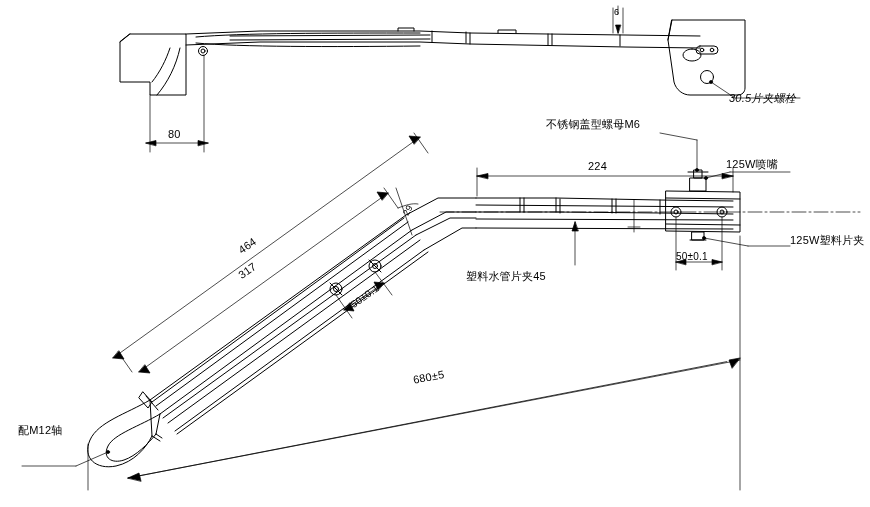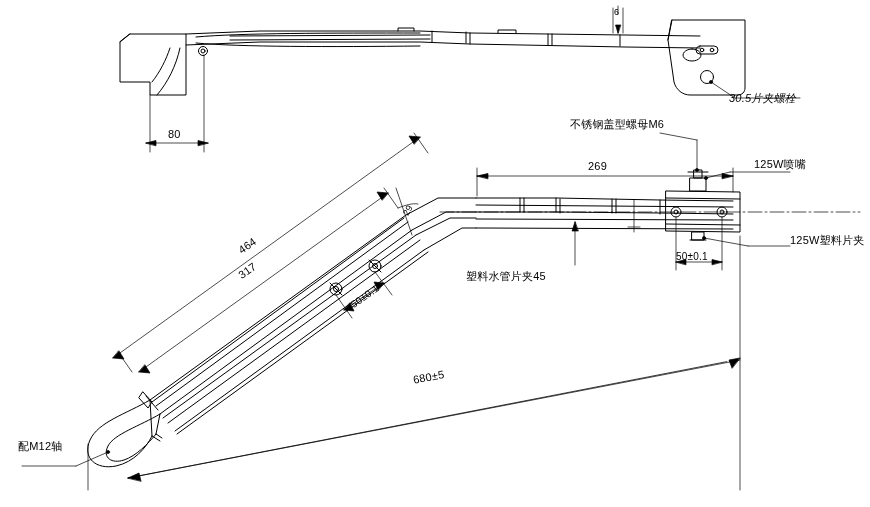--- a/index.html
+++ b/index.html
@@ -259,27 +259,27 @@
         <circle cx="108" cy="452" r="1.6" fill="#000000"></circle>
       </g>
 
     </g>
   </svg>
 
   <div class="lbl" style="left:168px; top:128px;">80</div>
   <div class="lbl tiny" style="left:614px; top:6px;">6</div>
   <div class="lbl" style="left:729px; top:92px;font-style:italic;">30.5片夹螺栓</div>
 
-  <div class="lbl" style="left:570px; top:118px;">不锈钢盖型螺母M6</div>
-  <div class="lbl" style="left:754px; top:158px;">125W喷嘴</div>
+  <div class="lbl" style="left:546px; top:118px;">不锈钢盖型螺母M6</div>
+  <div class="lbl" style="left:726px; top:158px;">125W喷嘴</div>
   <div class="lbl" style="left:790px; top:234px;">125W塑料片夹</div>
   <div class="lbl" style="left:466px; top:270px;text-align:center;">塑料水管片夹45</div>
-  <div class="lbl" style="left:18px; top:440px;">配M12轴</div>
+  <div class="lbl" style="left:18px; top:424px;">配M12轴</div>
 
   <div class="lbl" style="left:236px; top:246px; transform:rotate(-35deg); transform-origin:left top;">464</div>
   <div class="lbl" style="left:236px; top:271px; transform:rotate(-35deg); transform-origin:left top;">317</div>
-  <div class="lbl" style="left:588px; top:160px;">269</div>
+  <div class="lbl" style="left:588px; top:160px;">224</div>
   <div class="lbl" style="left:412px; top:374px; transform:rotate(-11deg); transform-origin:left top;">680±5</div>
   <div class="lbl small" style="left:348px; top:300px; transform:rotate(-35deg); transform-origin:left top;">50±0.1</div>
   <div class="lbl small" style="left:676px; top:250px;">50±0.1</div>
   <div class="lbl tiny" style="left:400px; top:212px; transform:rotate(-62deg); transform-origin:left top;">29</div>
 
 </div>
 
 </body></html>

